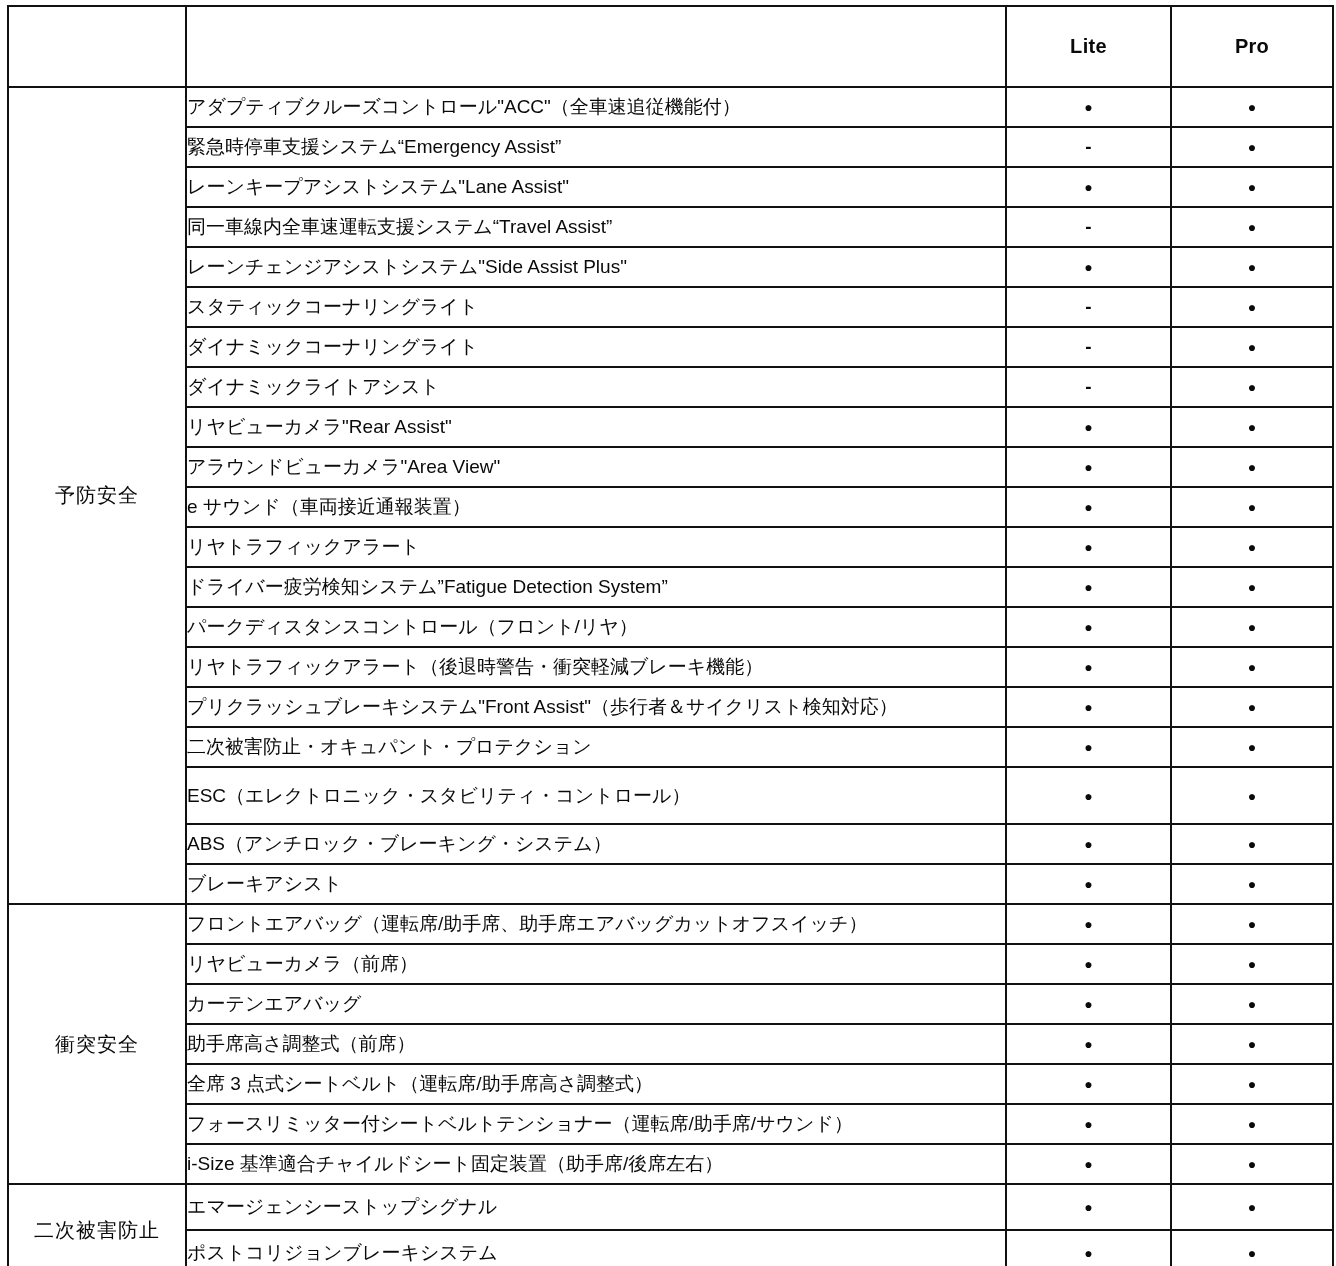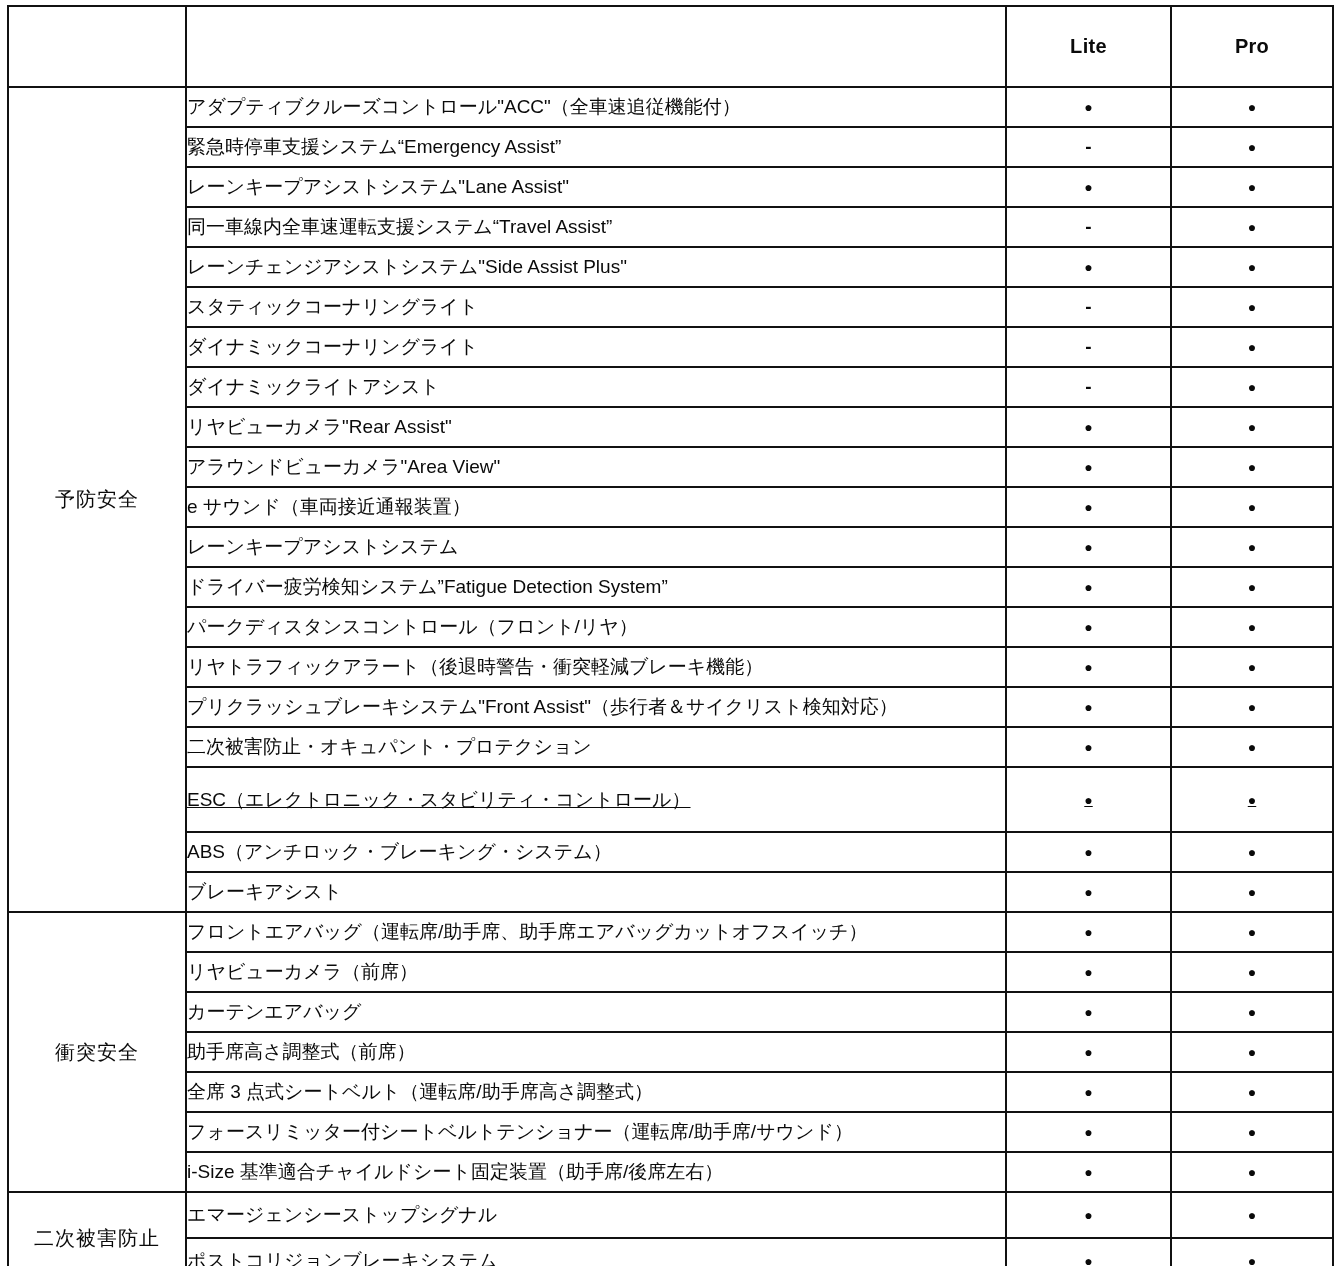--- a/index.html
+++ b/index.html
@@ -30,21 +30,21 @@
   table.spec td {
     border: 2px solid #111111;
     background: #ffffff;
     vertical-align: middle;
     padding: 0;
     overflow: hidden;
     white-space: nowrap;
   }
   tr.header-row { height: 81px; }
   tr.data-row { height: 40px; }
-  tr.data-row.tall { height: 65px; text-decoration: underline; }
+  tr.data-row.tall { height: 57px; }
   tr.data-row.taller { height: 46px; }
   th.trim-head {
     font-size: 20px;
     font-weight: bold;
     text-align: center;
     letter-spacing: 0.3px;
   }
   td.category {
     font-size: 20px;
     font-weight: 400;
@@ -142,21 +142,21 @@
           <td class="feature">アラウンドビューカメラ"Area View"</td>
           <td class="mark"><span class="dot">●</span></td>
           <td class="mark"><span class="dot">●</span></td>
         </tr>
         <tr class="data-row ">
           <td class="feature">e サウンド（車両接近通報装置）</td>
           <td class="mark"><span class="dot">●</span></td>
           <td class="mark"><span class="dot">●</span></td>
         </tr>
         <tr class="data-row ">
-          <td class="feature">レーンキープアシストシステム</td>
+          <td class="feature">リヤトラフィックアラート</td>
           <td class="mark"><span class="dot">●</span></td>
           <td class="mark"><span class="dot">●</span></td>
         </tr>
         <tr class="data-row ">
           <td class="feature">ドライバー疲労検知システム”Fatigue Detection System”</td>
           <td class="mark"><span class="dot">●</span></td>
           <td class="mark"><span class="dot">●</span></td>
         </tr>
         <tr class="data-row ">
           <td class="feature">パークディスタンスコントロール（フロント/リヤ）</td>

